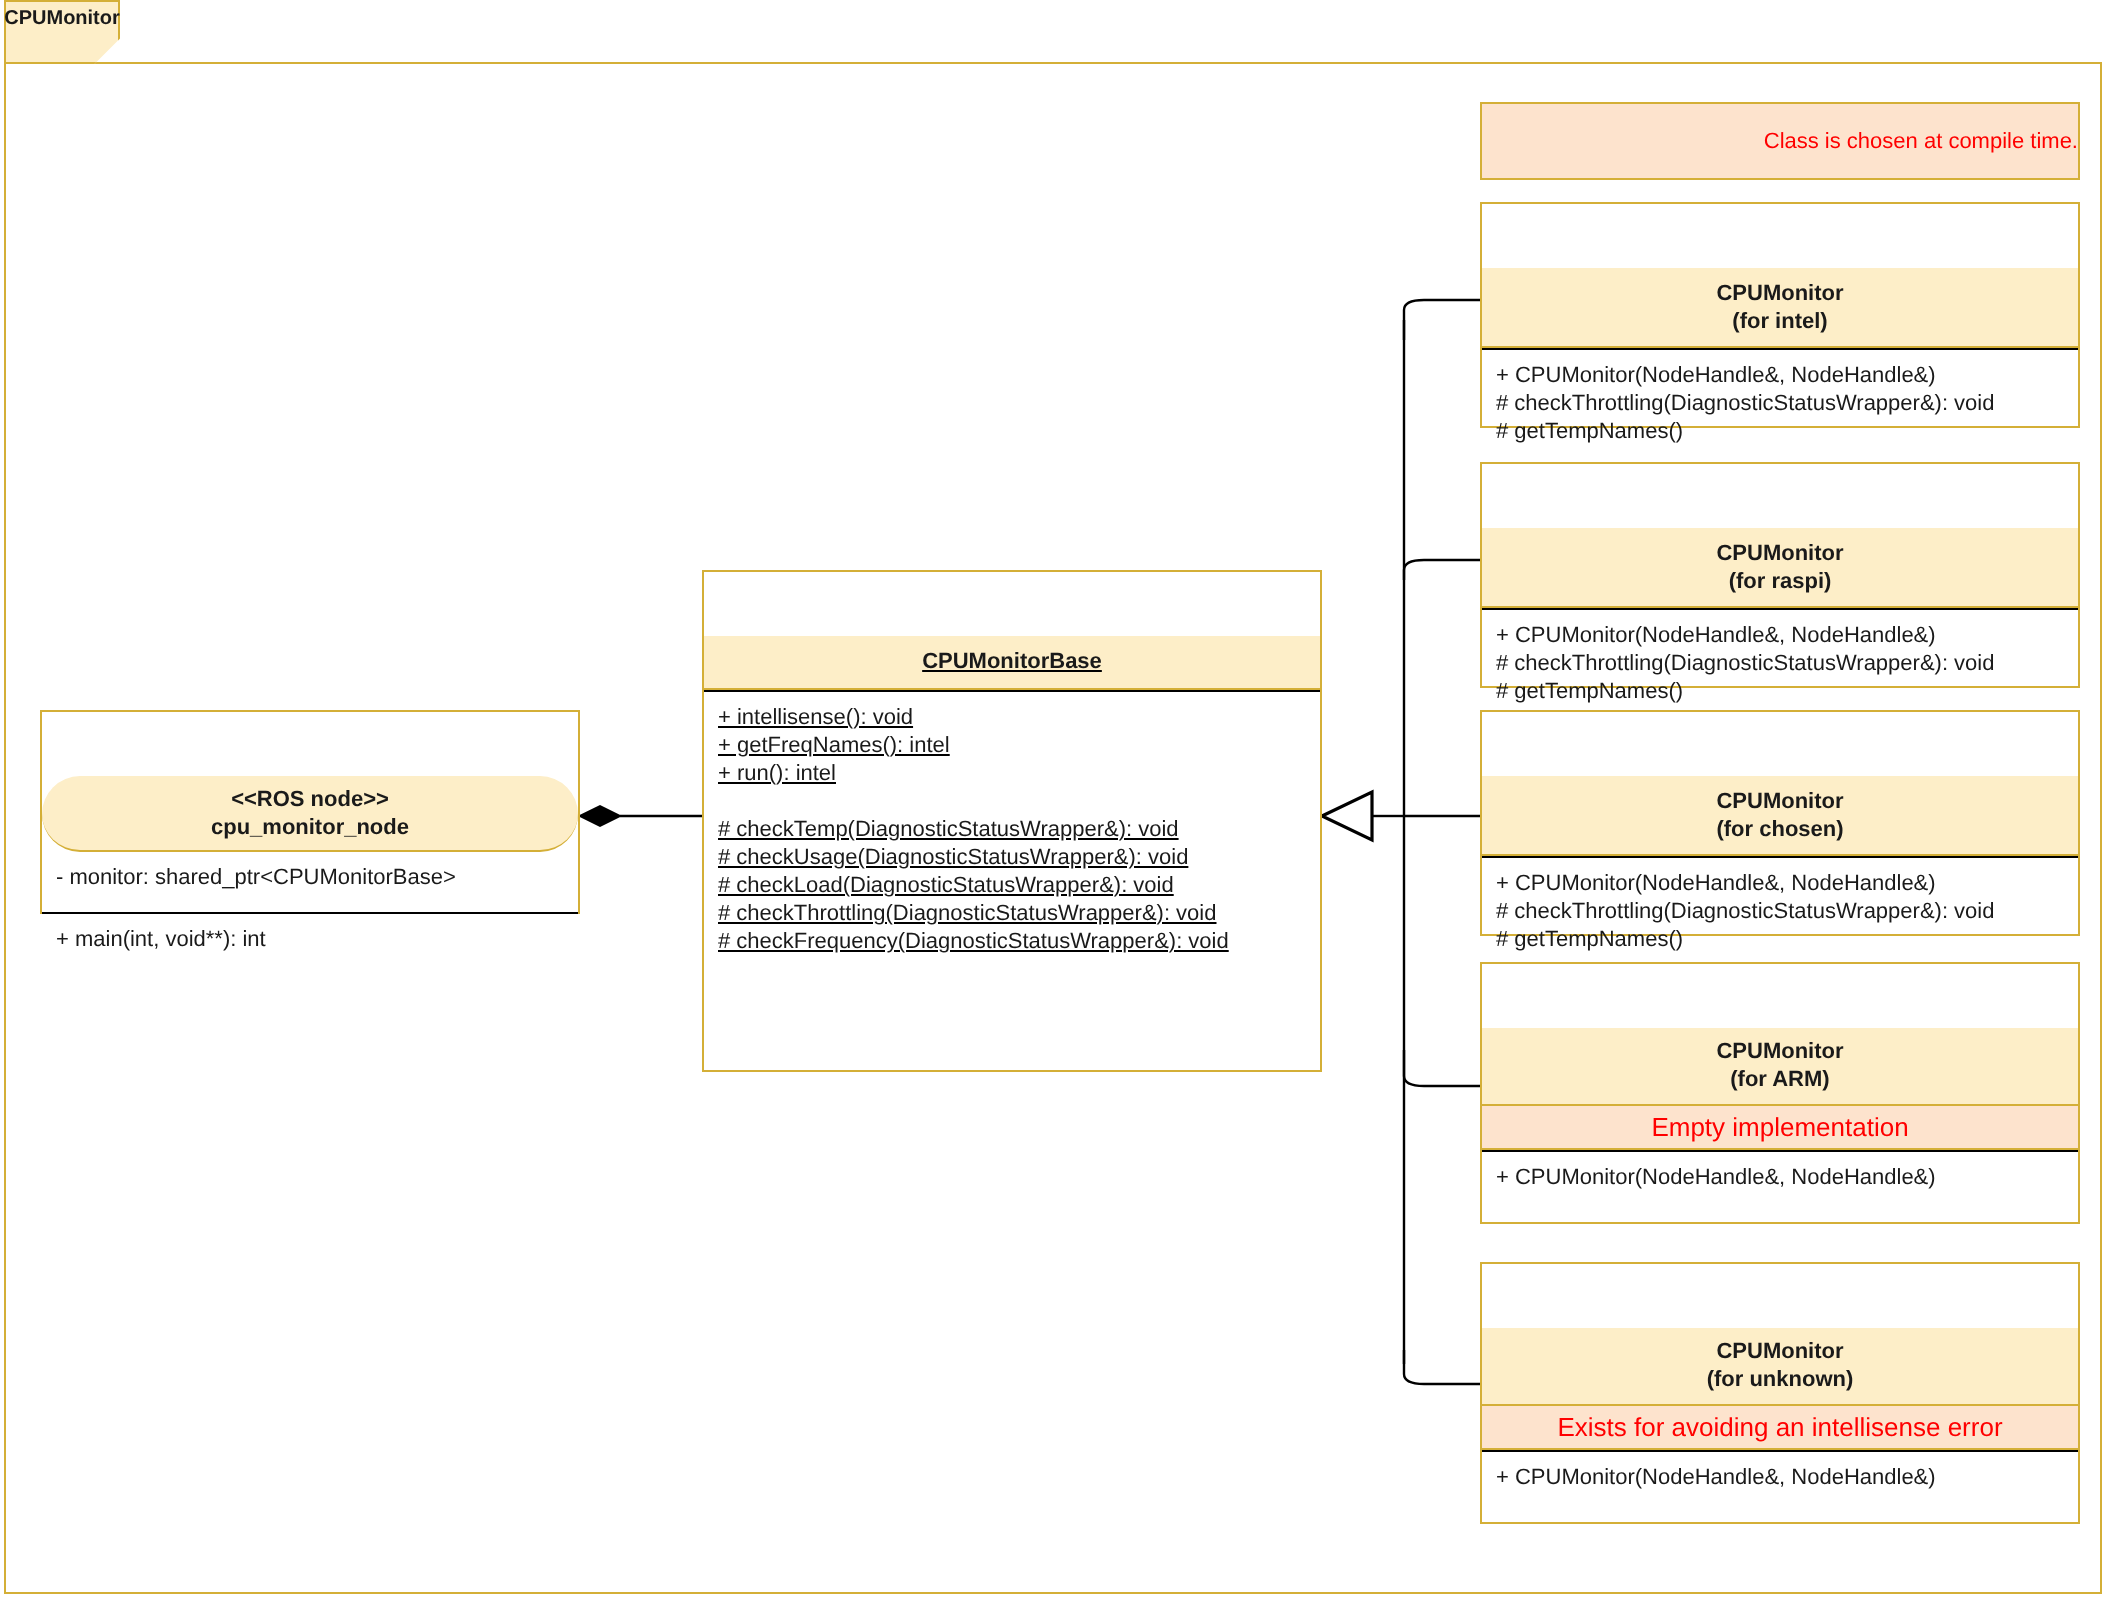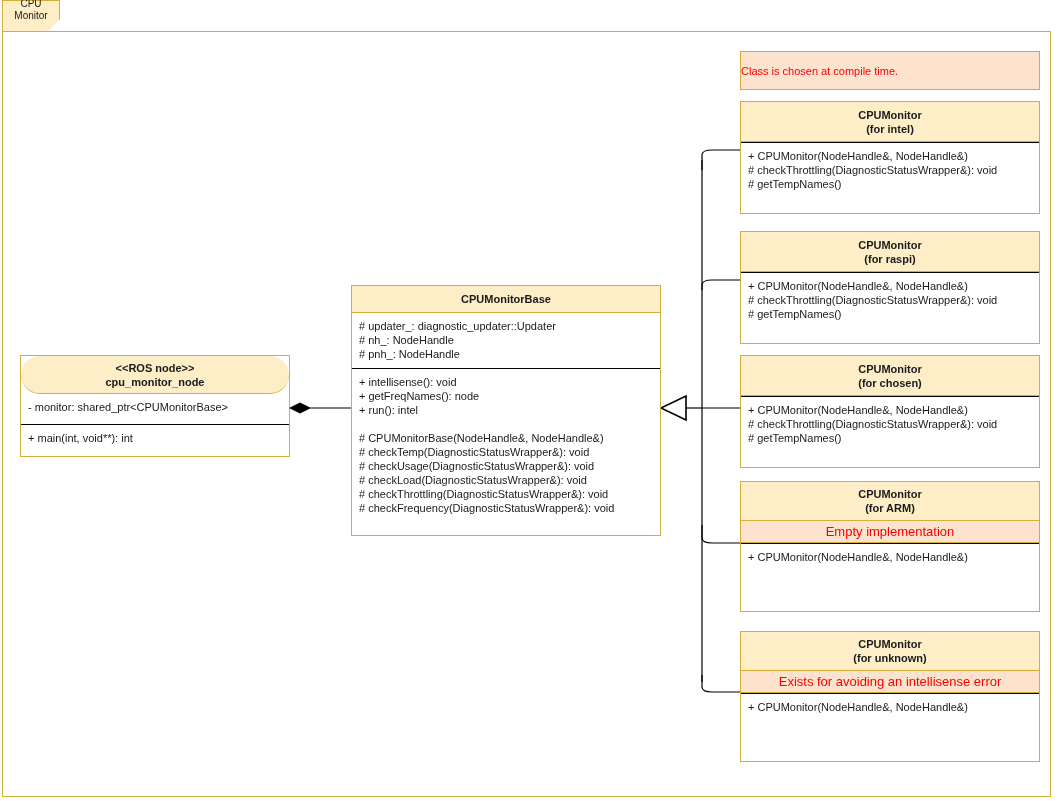--- a/index.html
+++ b/index.html
@@ -38,28 +38,28 @@
     border: 1px solid #d4af37;
     box-sizing: border-box;
     clip-path: polygon(0 0, 100% 0, 100% 60%, 78% 100%, 0 100%);
     z-index: 3;
   }
   .pkg-tab-inner {
     position: absolute;
     left: 2px; top: 0px;
     width: 58px; height: 20px;
     display: flex;
-    flex-direction: column;
     align-items: center;
     justify-content: center;
     font-size: 10px;
     color: #1a1a1a;
     line-height: 12px;
     z-index: 4;
     pointer-events: none;
+    font-weight: bold;
   }
 
   
   .uml-box {
     position: absolute;
     box-sizing: border-box;
     border: 1px solid #d4af37;
     background: #ffffff;
     z-index: 5;
   }
@@ -69,20 +69,21 @@
     box-sizing: border-box;
     text-align: center;
     font-weight: bold;
     font-size: 11px;
     color: #1a1a1a;
     display: flex;
     flex-direction: column;
     align-items: center;
     justify-content: center;
     line-height: 14px;
+    margin-top: 32px;
   }
   .uml-note-row {
     background: #fde3cd;
     border-bottom: 1px solid #d4af37;
     box-sizing: border-box;
     text-align: center;
     font-size: 13px;
     color: #ff0000;
     display: flex;
     align-items: center;
@@ -110,21 +111,21 @@
   
   .note-box {
     position: absolute;
     box-sizing: border-box;
     border: 1px solid #d4af37;
     background: #fde3cd;
     color: #ff0000;
     font-size: 11px;
     display: flex;
     align-items: center;
-    justify-content: flex-start;
+    justify-content: flex-end;
     z-index: 5;
   }
 
   
   #connectors {
     position: absolute;
     left: 0; top: 0;
     width: 1061px; height: 801px;
     z-index: 4;
     pointer-events: none;
@@ -175,36 +176,30 @@
     </div>
     <div class="uml-section" style="height:30px;">
       <div>- monitor: shared_ptr&lt;CPUMonitorBase&gt;</div>
     </div>
     <div class="uml-sep-black"></div>
     <div class="uml-section" style="height:31px;">
       <div>+ main(int, void**): int</div>
     </div>
   </div>
 
-  <div class="uml-box" style="left:351px; top:285px; width:310px; height:251px;">
+  <div class="uml-box" style="left:351px; top:285px; width:310px; height:251px;text-decoration:underline;">
     <div class="uml-head" style="height:27px;">
       <span>CPUMonitorBase</span>
     </div>
-    <div class="uml-section" style="height:55px;">
-      <div># updater_: diagnostic_updater::Updater</div>
-      <div># nh_: NodeHandle</div>
-      <div># pnh_: NodeHandle</div>
-    </div>
     <div class="uml-sep-black"></div>
     <div class="uml-section">
       <div>+ intellisense(): void</div>
-      <div>+ getFreqNames(): node</div>
+      <div>+ getFreqNames(): intel</div>
       <div>+ run(): intel</div>
       <div class="spacer-line"></div>
-      <div># CPUMonitorBase(NodeHandle&amp;, NodeHandle&amp;)</div>
       <div># checkTemp(DiagnosticStatusWrapper&amp;): void</div>
       <div># checkUsage(DiagnosticStatusWrapper&amp;): void</div>
       <div># checkLoad(DiagnosticStatusWrapper&amp;): void</div>
       <div># checkThrottling(DiagnosticStatusWrapper&amp;): void</div>
       <div># checkFrequency(DiagnosticStatusWrapper&amp;): void</div>
     </div>
   </div>
 
   <div class="uml-box" style="left:740px; top:101px; width:300px; height:113px;">
     <div class="uml-head" style="height:40px;">

